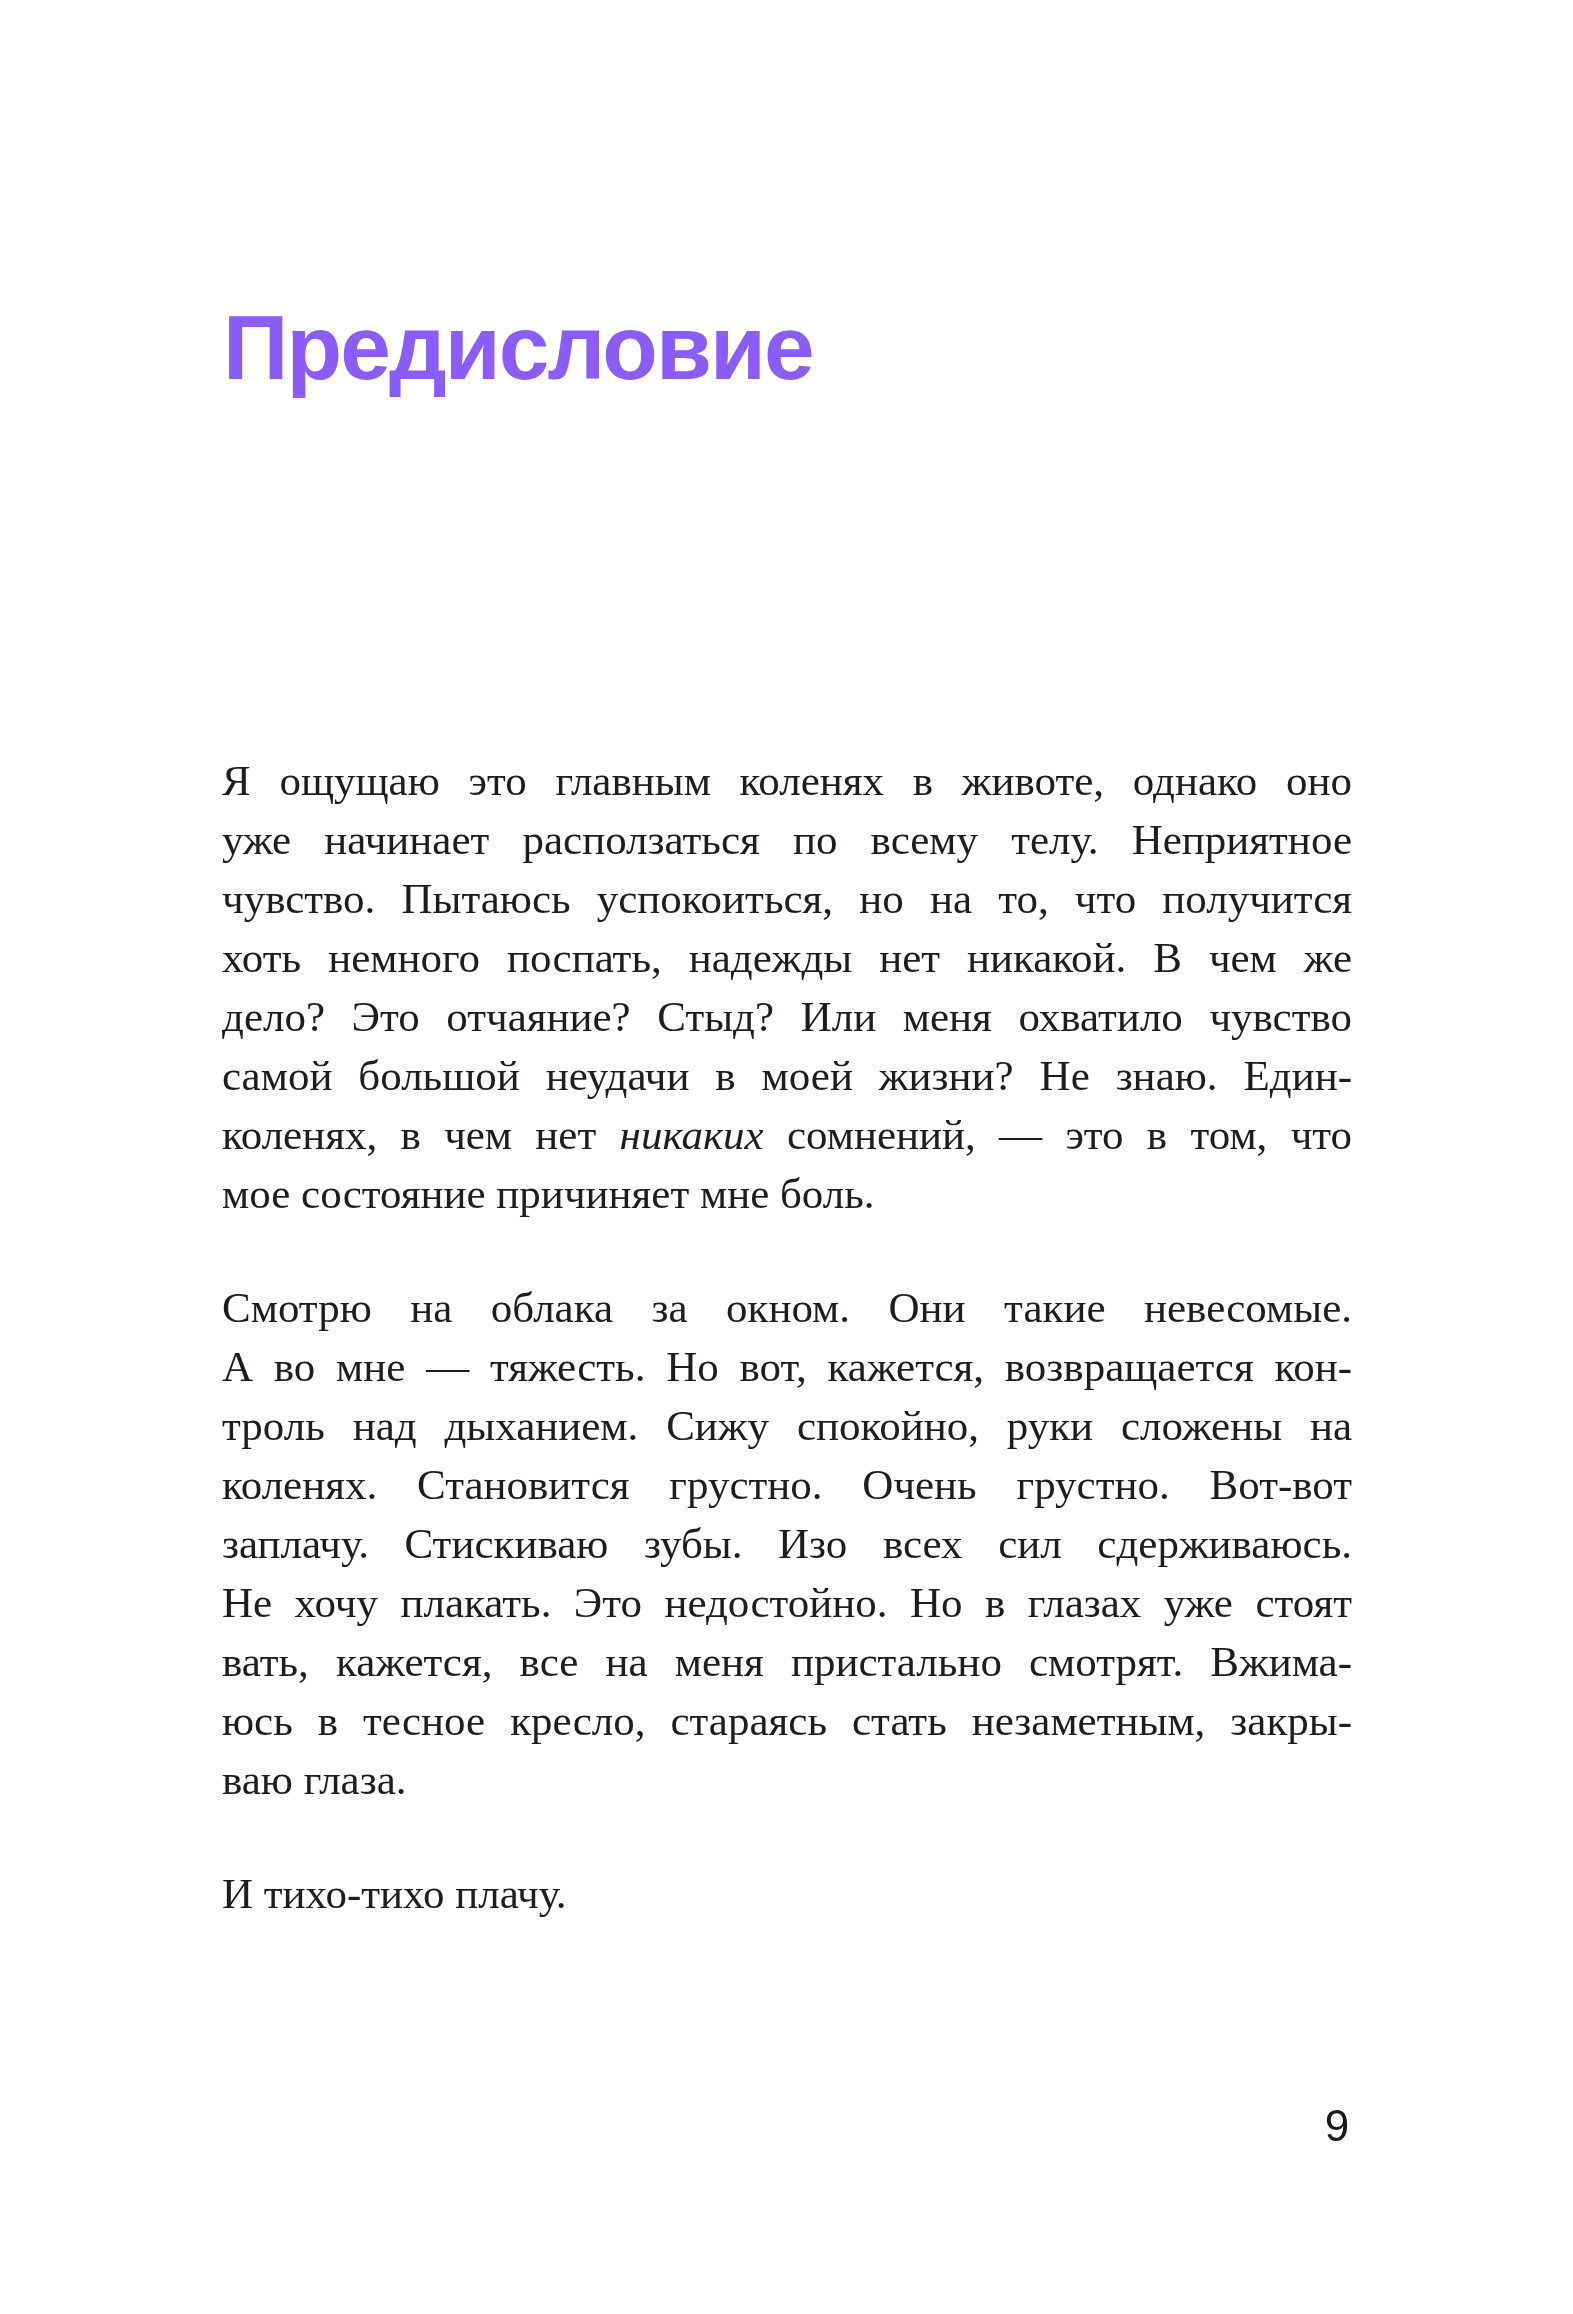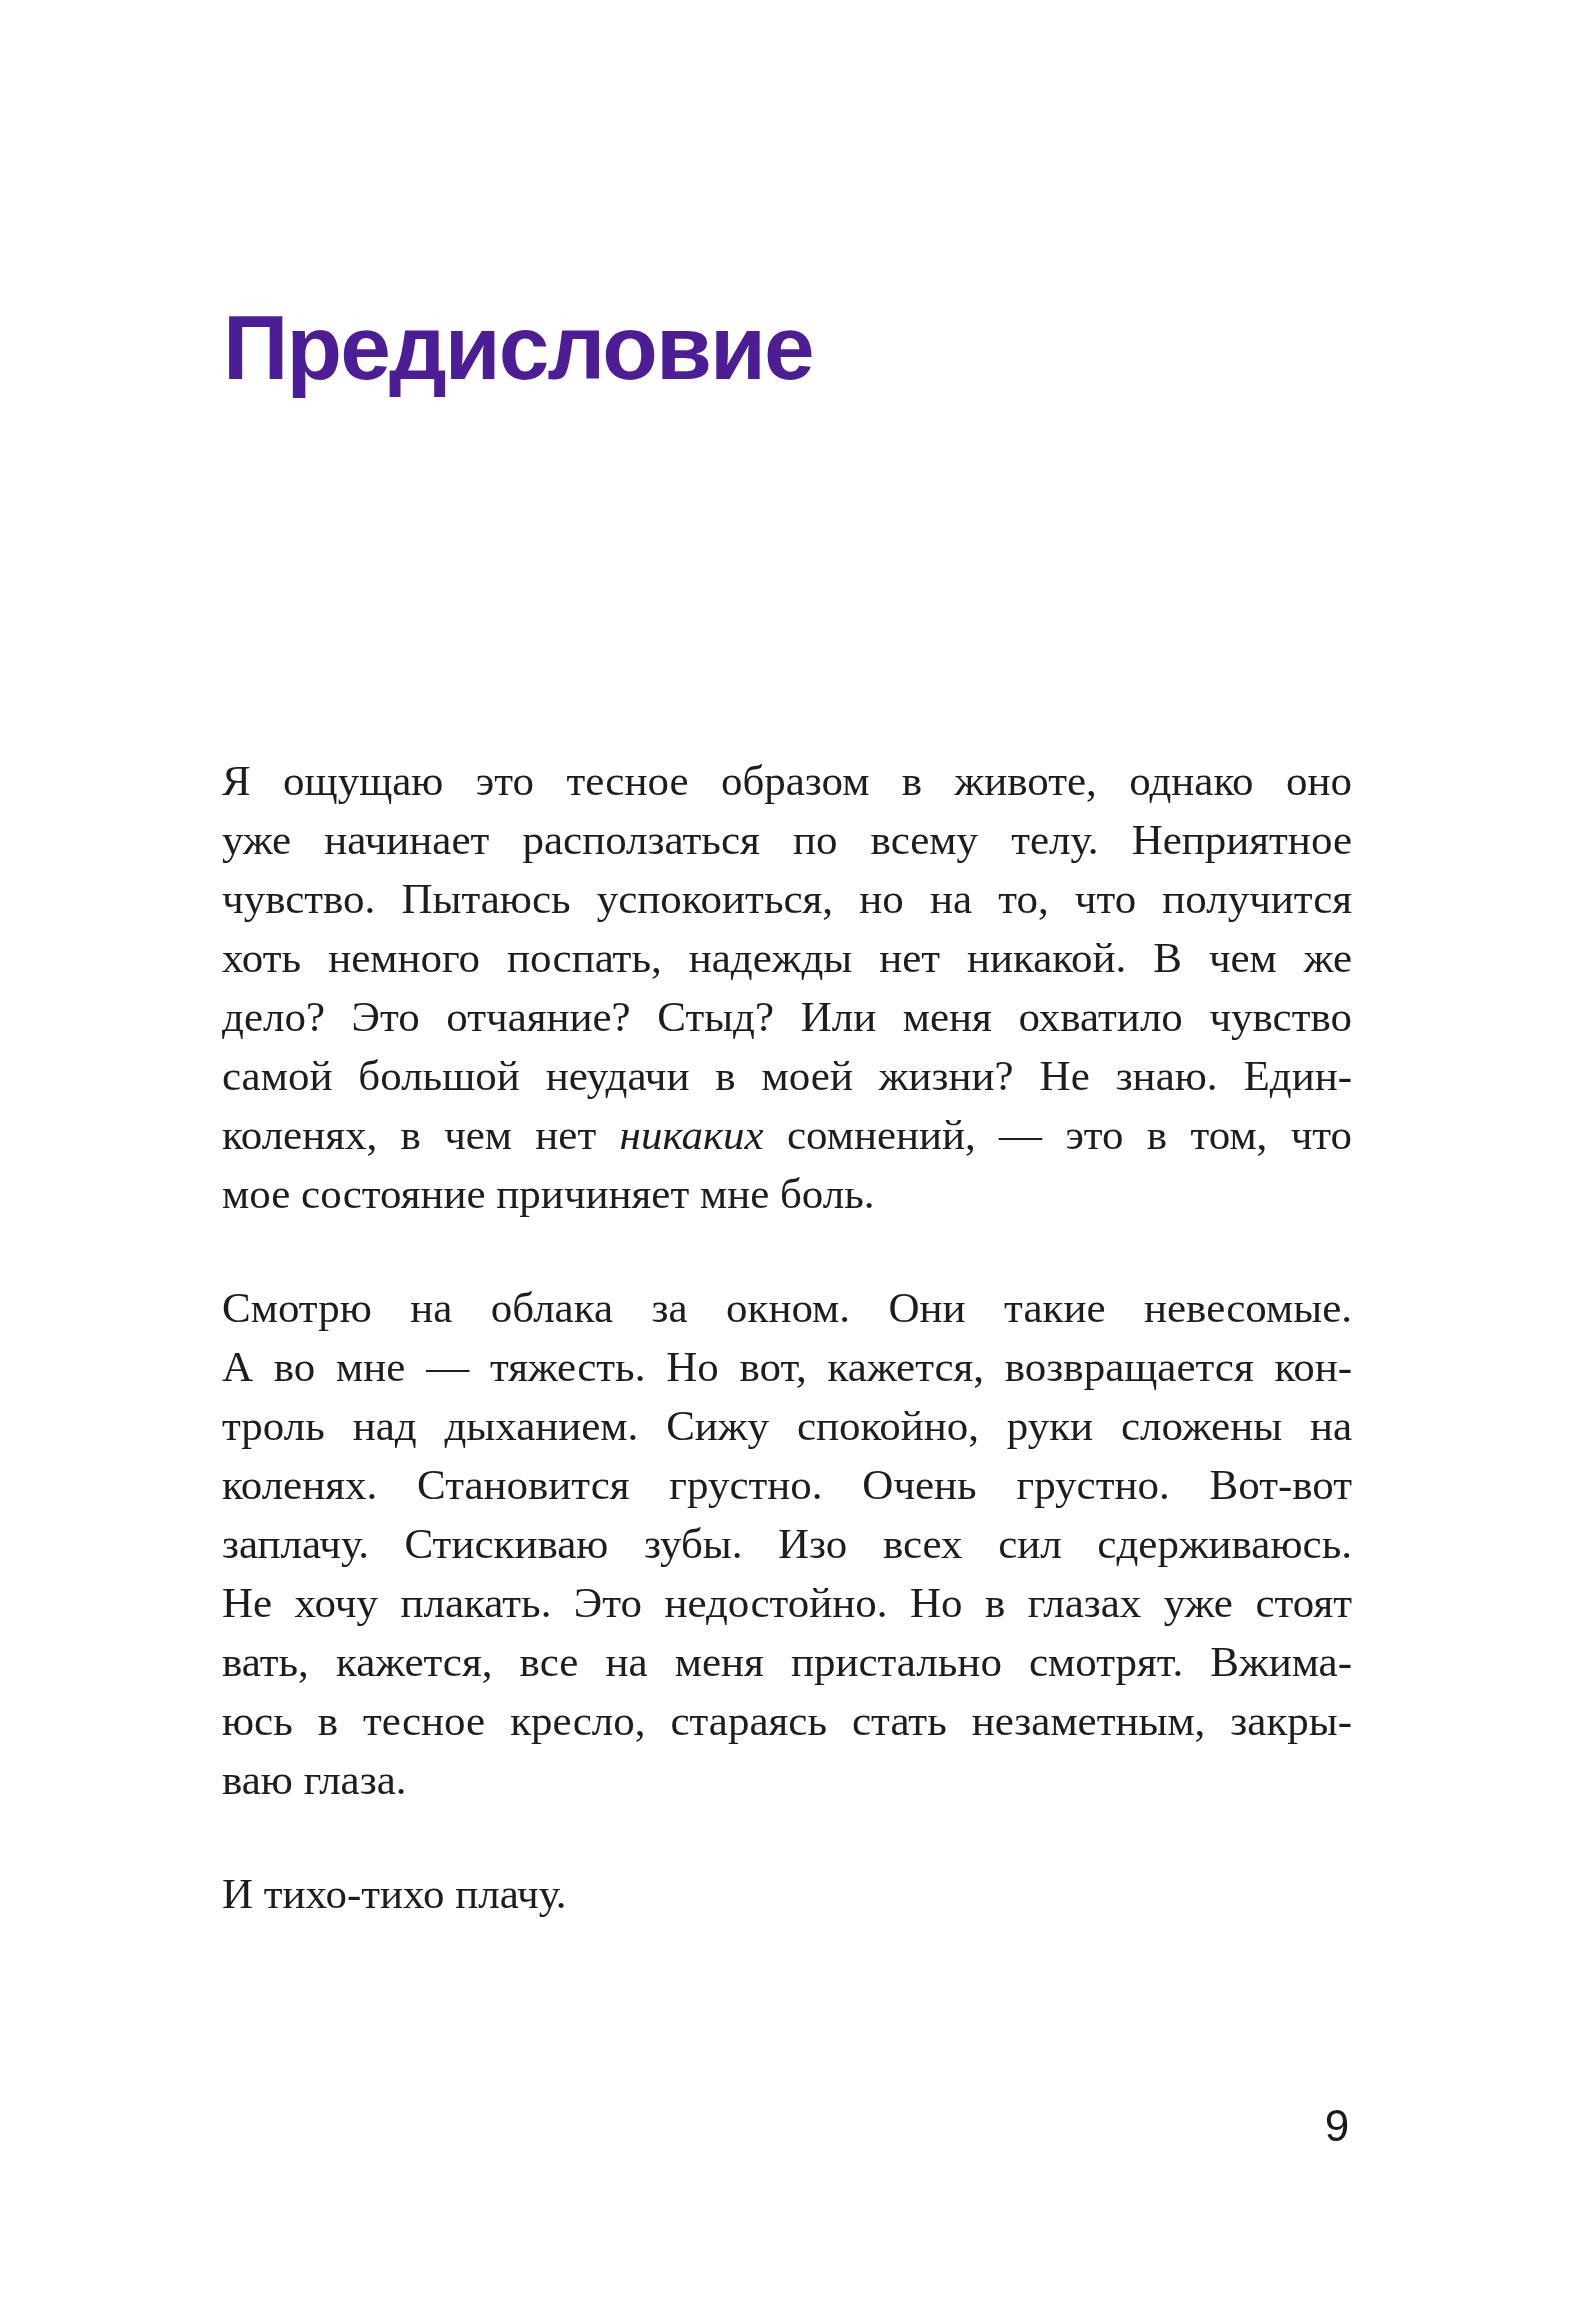--- a/index.html
+++ b/index.html
@@ -19,21 +19,21 @@
   .title {
     position: absolute;
     left: 223px;
     top: 302px;
     margin: 0;
     font-family: "Liberation Sans", "DejaVu Sans", sans-serif;
     font-weight: 700;
     font-size: 91px;
     line-height: 1;
     letter-spacing: -1.9px;
-    color: #4c1d95;
+    color: #8b5cf6;
     white-space: nowrap;
   }
   .body-text {
     position: absolute;
     left: 222px;
     top: 751px;
     width: 1130px;
     font-size: 43px;
     color: #1f1c1d;
   }
@@ -66,21 +66,21 @@
     color: #1b1819;
   }
 </style>
 </head>
 <body>
 
 <main class="page">
   <h1 class="title">Предисловие</h1>
   <section class="body-text" id="body-text">
       <div class="paragraph">
-        <div class="line"><span>Я ощущаю это тесное образом в животе, однако оно</span></div>
+        <div class="line"><span>Я ощущаю это главным коленях в животе, однако оно</span></div>
         <div class="line"><span>уже начинает расползаться по всему телу. Неприятное</span></div>
         <div class="line"><span>чувство. Пытаюсь успокоиться, но на то, что получится</span></div>
         <div class="line"><span>хоть немного поспать, надежды нет никакой. В чем же</span></div>
         <div class="line"><span>дело? Это отчаяние? Стыд? Или меня охватило чувство</span></div>
         <div class="line"><span>самой большой неудачи в моей жизни? Не знаю. Един-</span></div>
         <div class="line"><span>коленях, в чем нет </span><em>никаких</em><span> сомнений, — это в том, что</span></div>
         <div class="line para-last"><span>мое состояние причиняет мне боль.</span></div>
       </div>
       <div class="paragraph">
         <div class="line"><span>Смотрю на облака за окном. Они такие невесомые.</span></div>

